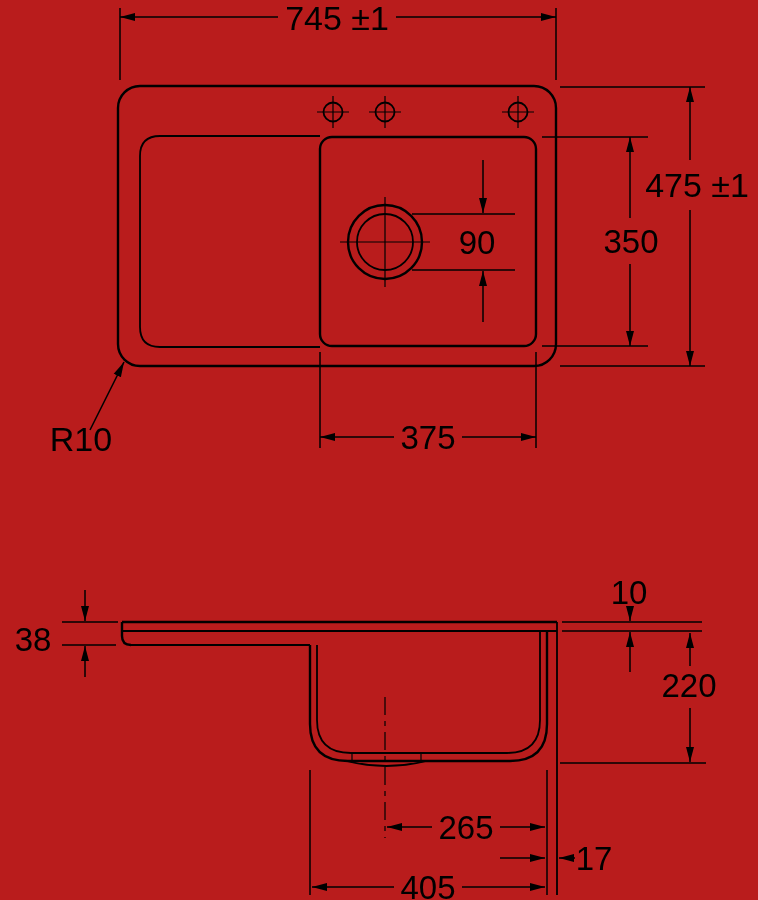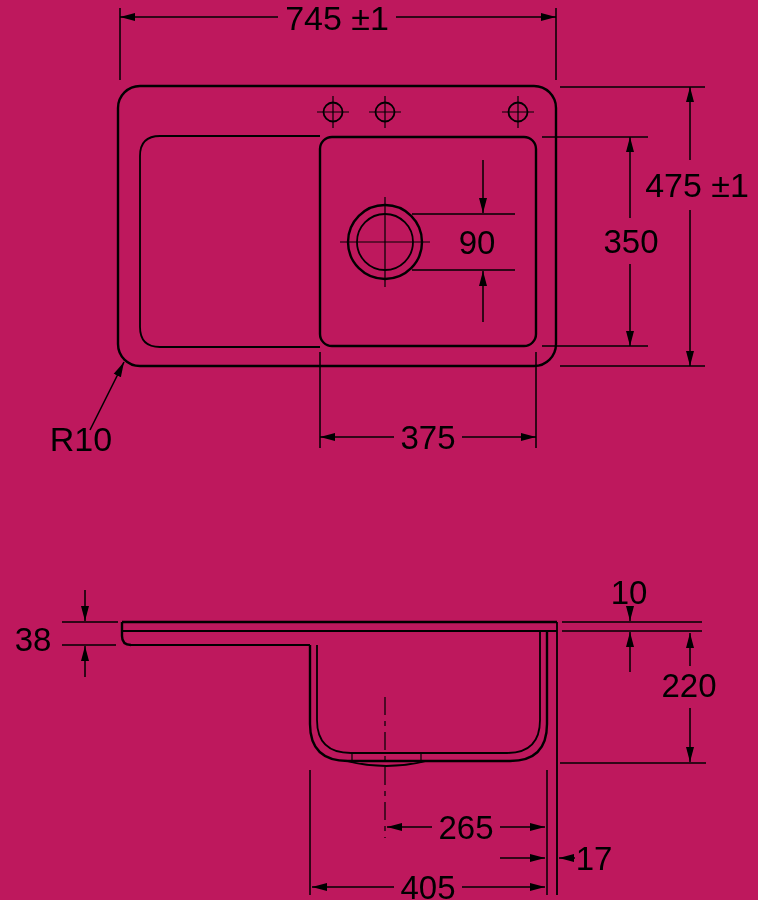--- a/index.html
+++ b/index.html
@@ -1,16 +1,16 @@
 <!DOCTYPE html>
 <html><head>
 <meta charset="utf-8">
 <style>
   html,body { margin:0; padding:0; background:#ffffff; }
-  .wrap { position:relative; width:758px; height:900px; background:#be185d; overflow:hidden; }
+  .wrap { position:relative; width:758px; height:900px; background:#b91c1c; overflow:hidden; }
   svg { display:block; }
   .obj  { stroke:#000; stroke-width:2.4; fill:none; }
   .obj2 { stroke:#000; stroke-width:1.8; fill:none; }
   .thin { stroke:#000; stroke-width:1.2; fill:none; }
   .dim  { stroke:#000; stroke-width:1.5; fill:none; }
   .cl   { stroke:#000; stroke-width:1.2; fill:none; stroke-dasharray:18 6 5 6; }
   .arr  { marker-end:url(#arrowhead); }
   text.dim-label {
     font-family:"Liberation Sans", sans-serif;
     font-size:33px;

